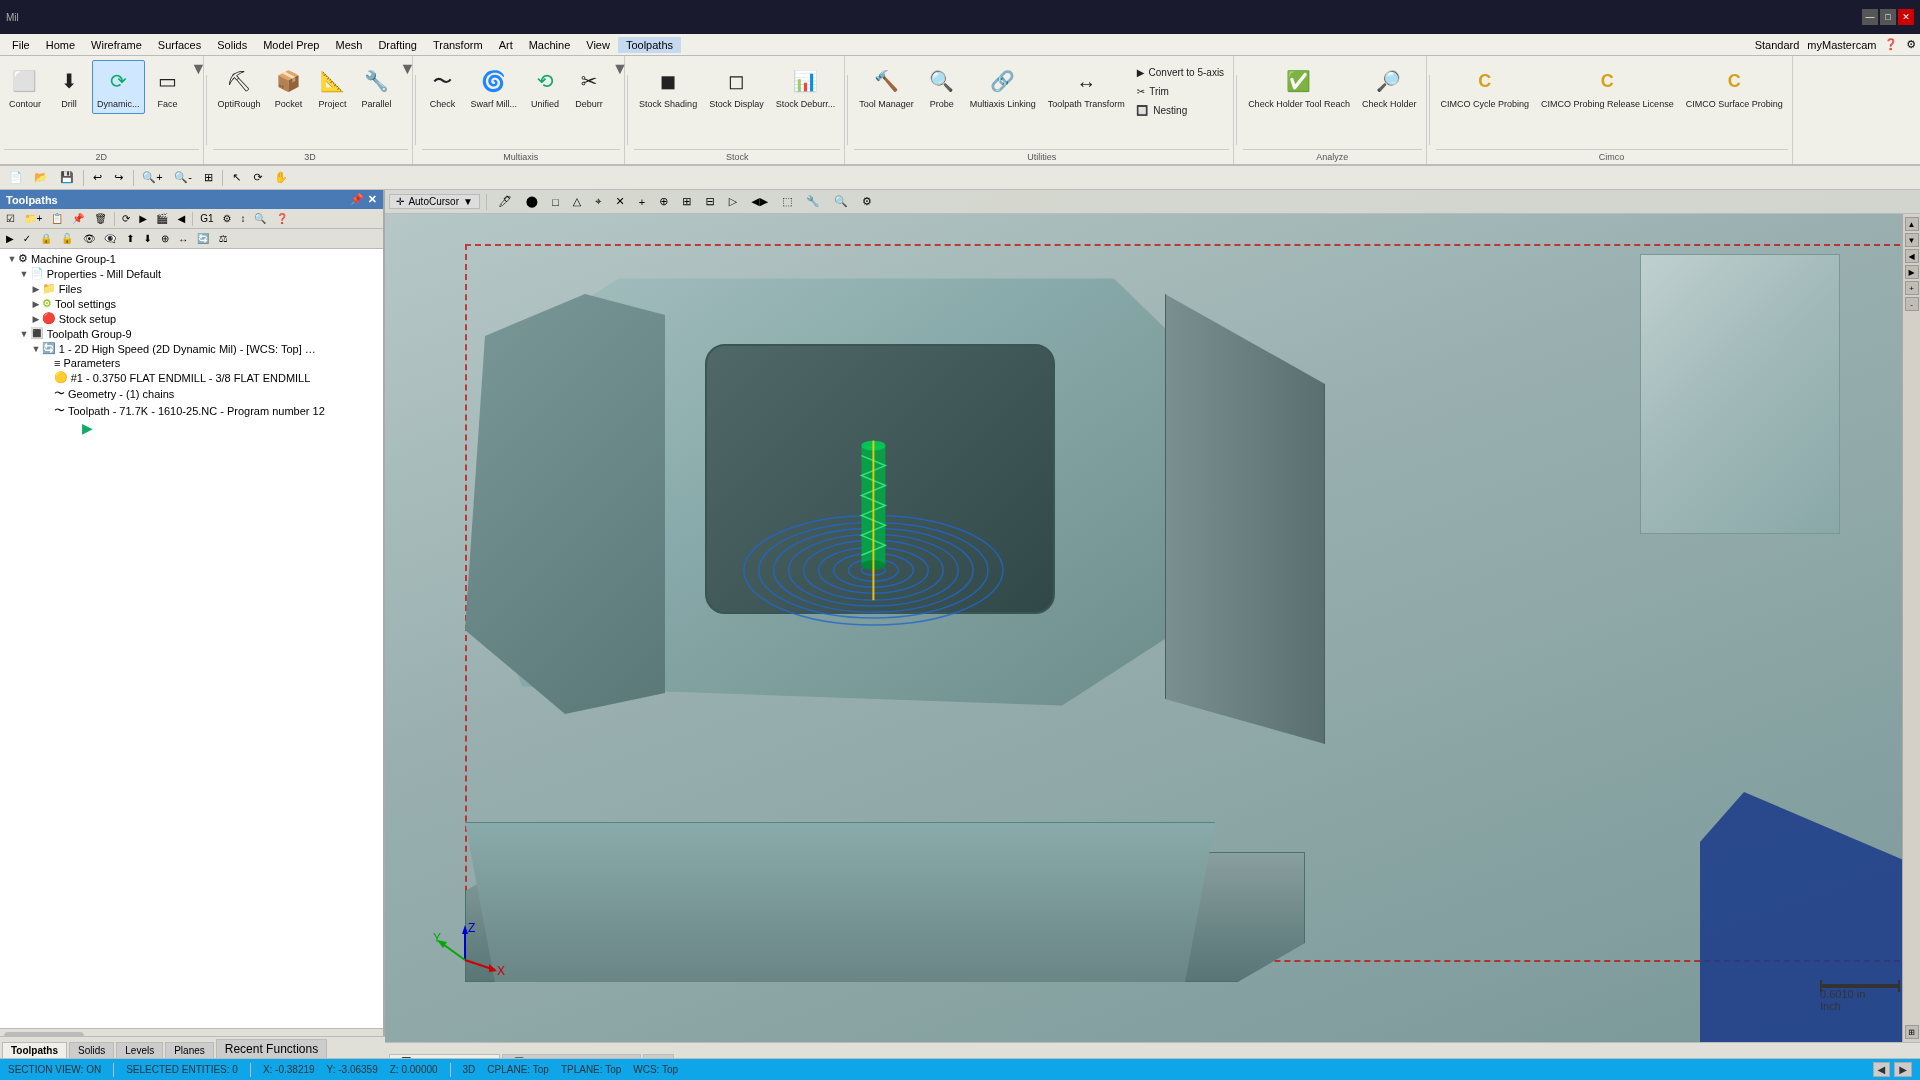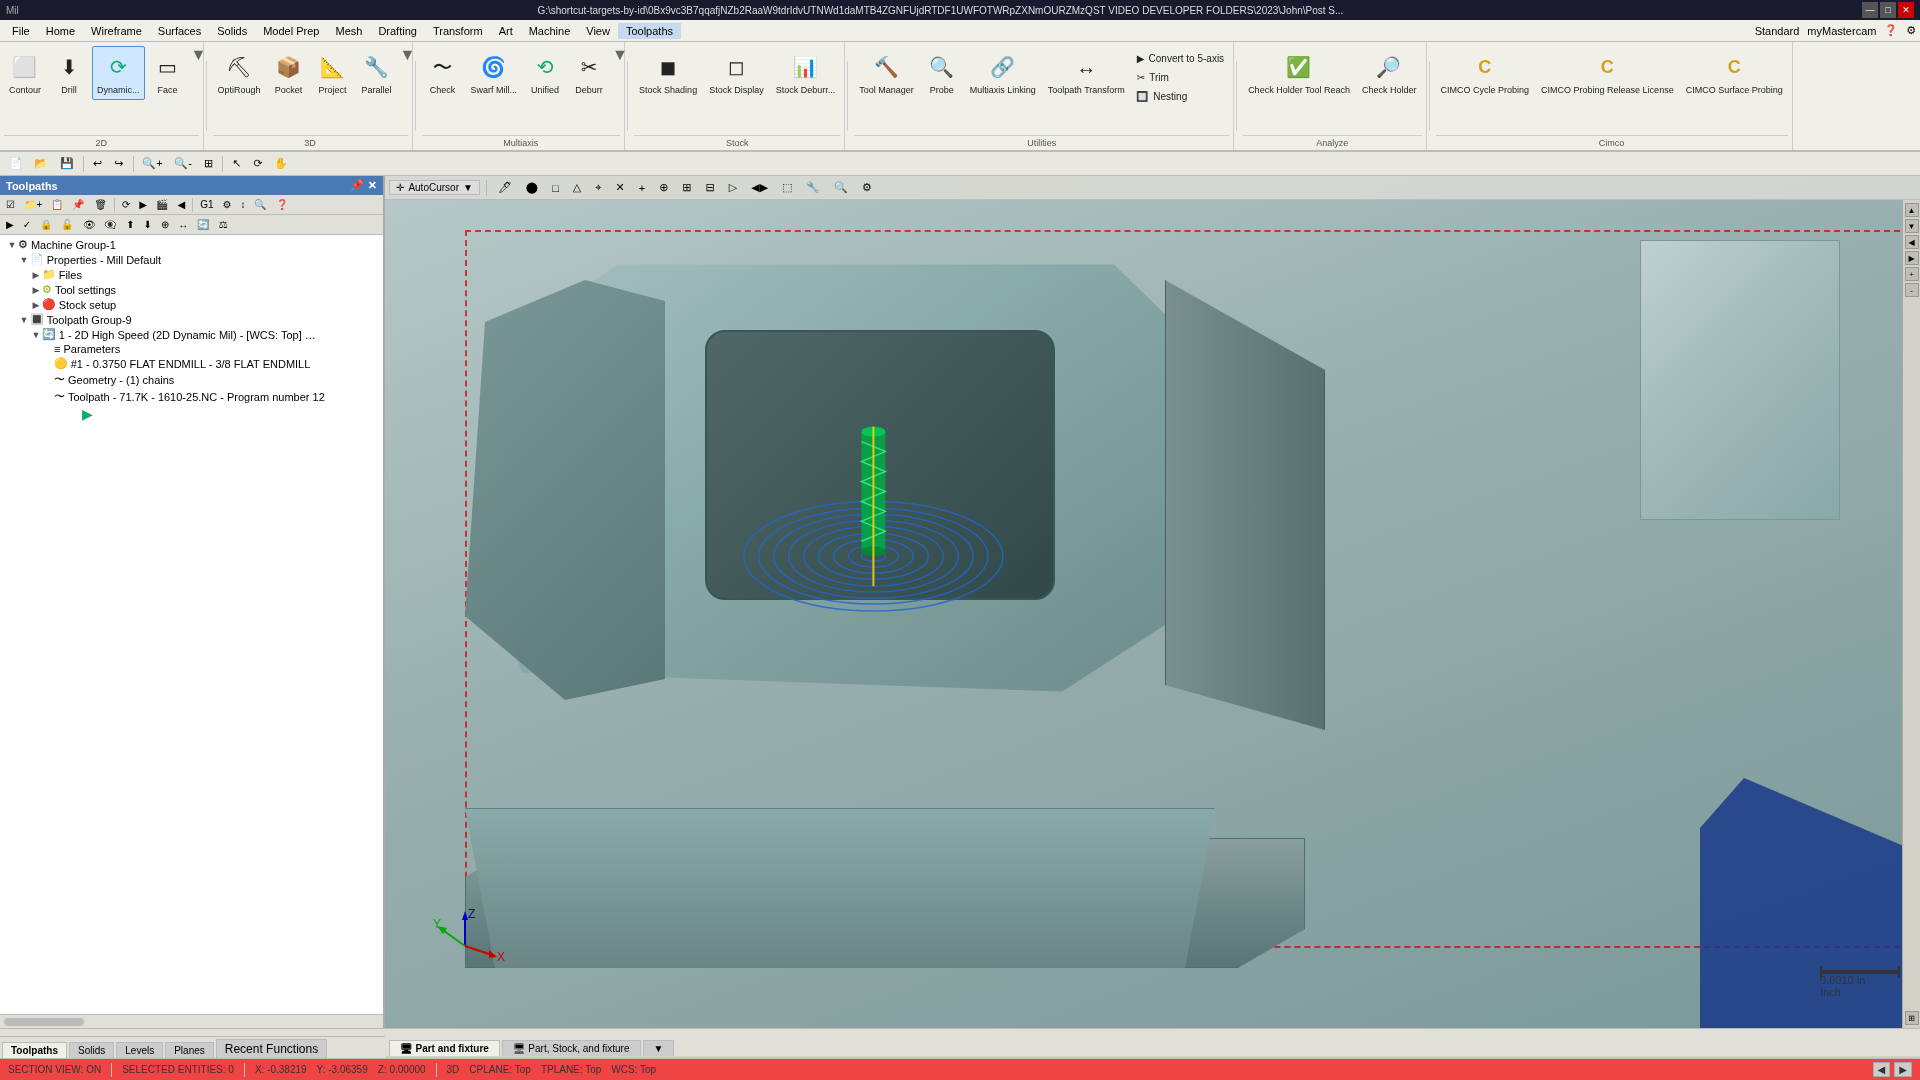--- a/index.html
+++ b/index.html
@@ -1,20 +1,20 @@
 <!DOCTYPE html>
 <html><head>
   <meta charset="utf-8">
   <style>
     * { margin: 0; padding: 0; box-sizing: border-box; }
     body { font-family: 'Segoe UI', Arial, sans-serif; font-size: 11px; background: #d4d0c8; overflow: hidden; width: 1920px; height: 1080px; }
 
     
     #title-bar {
-      height: 20px;
+      height: 34px;
       background: #1a1a2e;
       color: #ccc;
       display: flex;
       align-items: center;
       justify-content: space-between;
       padding: 0 6px;
       font-size: 10px;
     }
     #title-bar .title-text { flex: 1; text-align: center; color: #ddd; white-space: nowrap; overflow: hidden; text-overflow: ellipsis; }
     #title-bar .win-controls { display: flex; gap: 2px; }
@@ -264,21 +264,20 @@
 
     .ribbon-divider { width: 1px; height: 70px; background: #ccc; margin: 0 2px; align-self: center; }
 
     .lp-sep { width: 1px; height: 14px; background: #bbb; margin: 0 2px; display: inline-block; }
   </style>
 </head>
 <body>
 
 <div id="title-bar">
   <span style="font-size:10px; color:#aaa;">Mil</span>
-  <span class="title-text">G:\shortcut-targets-by-id\0Bx9vc3B7qqafjNZb2RaaW9tdrIdvUTNWd1daMTB4ZGNFUjdRTDF1UWFOTWRpZXNmOURZMzQST VIDEO DEVELOPER FOLDERS\2023\John\Post S...</span>
   <div class="win-controls">
     <div class="win-btn">—</div>
     <div class="win-btn">□</div>
     <div class="win-btn close">✕</div>
   </div>
 </div>
 
 <div id="menu-bar">
   <div class="menu-item">File</div>
   <div class="menu-item">Home</div>
@@ -758,21 +757,21 @@
 </div>
 
 <div id="bottom-left-tabs" style="position:absolute; bottom:22px; left:0; width:385px; height:22px; background:#e0dfd8; border-top:1px solid #bbb; display:flex; align-items:flex-end; padding:0 2px;">
   <div class="bottom-tab active" style="font-size:10px; padding:2px 8px;">Toolpaths</div>
   <div class="bottom-tab" style="font-size:10px; padding:2px 8px;">Solids</div>
   <div class="bottom-tab" style="font-size:10px; padding:2px 8px;">Levels</div>
   <div class="bottom-tab" style="font-size:10px; padding:2px 8px;margin-top:8px;">Planes</div>
   <div class="bottom-tab" style="font-size:12px; padding:2px 8px;">Recent Functions</div>
 </div>
 
-<div id="status-bar" style="position:absolute; bottom:0; left:0; right:0; height:22px; background:#ef4444; border-top:1px solid #bbb; display:flex; align-items:center; padding:0 8px; gap:10px; font-size:10px; color:#333;">
+<div id="status-bar" style="position:absolute; bottom:0; left:0; right:0; height:22px; background:#0ea5e9; border-top:1px solid #bbb; display:flex; align-items:center; padding:0 8px; font-size:10px; color:#333;">
   <span>SECTION VIEW: ON</span>
   <span class="status-sep"></span>
   <span>SELECTED ENTITIES: 0</span>
   <span class="status-sep"></span>
   <span>X: -0.38219</span>
   <span>Y: -3.06359</span>
   <span style="cursor:pointer;">Z: 0.00000</span>
   <span class="status-sep"></span>
   <span style="cursor:pointer;">3D</span>
   <span style="cursor:pointer;">CPLANE: Top</span>

